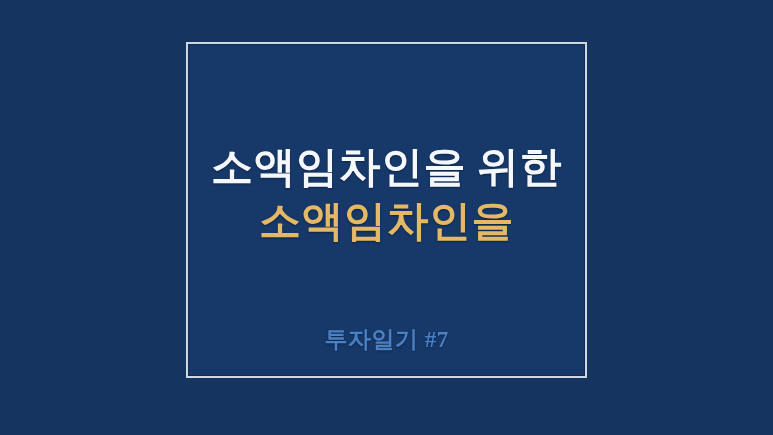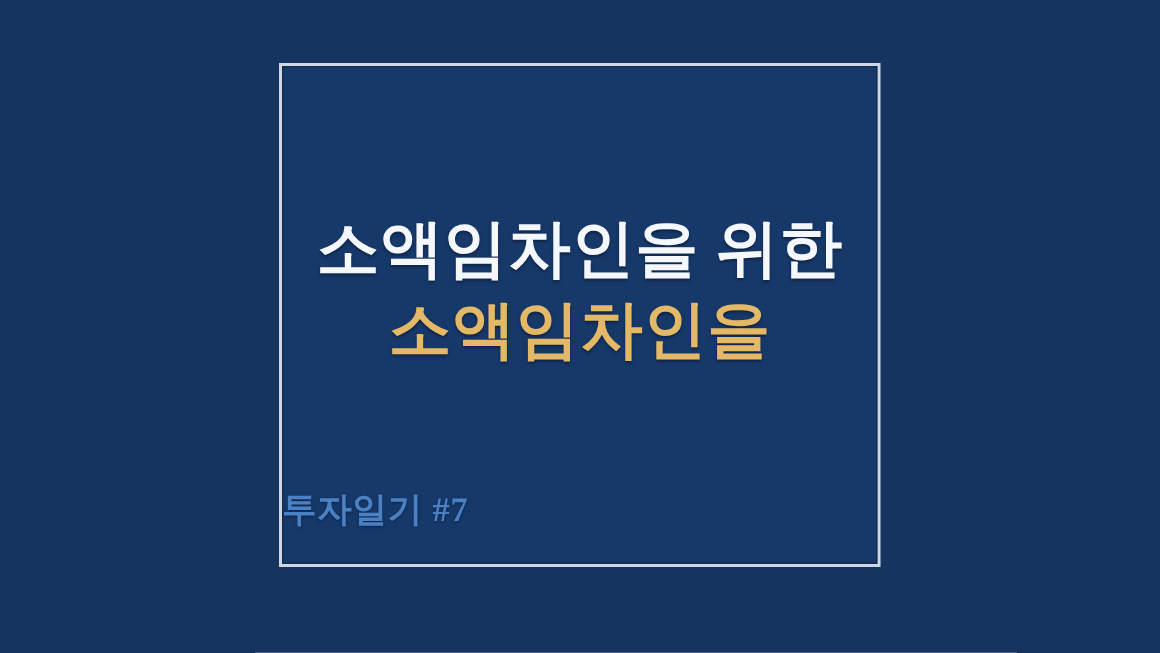--- a/index.html
+++ b/index.html
@@ -77,20 +77,21 @@
     color: #e3b866;
     margin-top: 6px;
     text-shadow: 0 1px 2px rgba(5, 16, 36, 0.55);
   }
 
   .subtitle {
     position: absolute;
     left: 0;
     right: 0;
     top: 280px;
+    text-align: center;
     font-family: "Liberation Serif", "DejaVu Serif", serif;
     font-weight: 700;
     font-size: 23px;
     color: #4a80c4;
     letter-spacing: 0.5px;
     white-space: nowrap;
     text-shadow: 0 1px 2px rgba(5, 16, 36, 0.5);
   }
 </style>
 </head>

